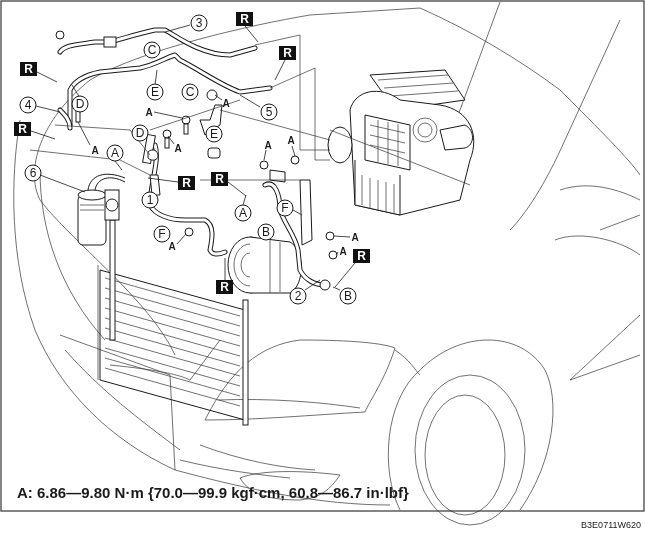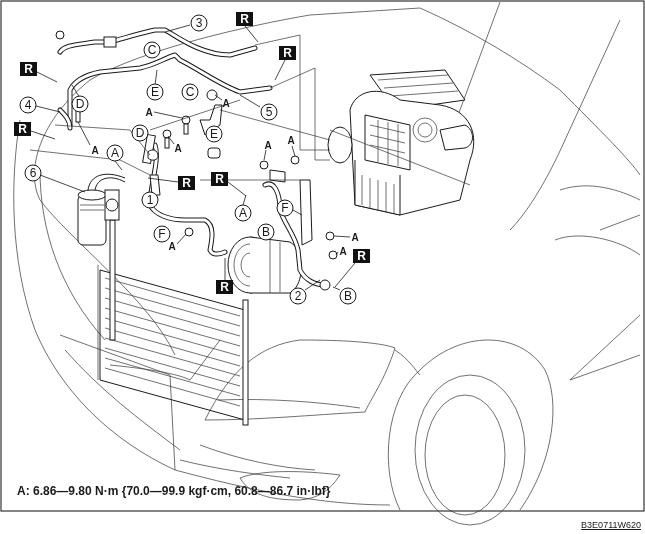--- a/index.html
+++ b/index.html
@@ -10,22 +10,22 @@
   .thin { fill: none; stroke: #333; stroke-width: 0.7; }
   .thick { fill: none; stroke: #1a1a1a; stroke-width: 5; stroke-linecap: round; stroke-linejoin: round; }
   .thick-in { fill: none; stroke: #ffffff; stroke-width: 3; stroke-linecap: round; stroke-linejoin: round; }
   .callout-circle { fill: #ffffff; stroke: #1a1a1a; stroke-width: 1; }
   .callout-text { font-size: 12px; fill: #1a1a1a; text-anchor: middle; dominant-baseline: central; }
   .r-box { fill: #111111; }
   .r-text { font-size: 12px; font-weight: bold; fill: #ffffff; text-anchor: middle; dominant-baseline: central; }
   .a-text { font-size: 10px; font-weight: bold; fill: #1a1a1a; text-anchor: middle; dominant-baseline: central; }
   .leader { fill: none; stroke: #1a1a1a; stroke-width: 0.8; }
   .part { fill: #ffffff; stroke: #1a1a1a; stroke-width: 1; }
-  #torque-note { position: absolute; left: 17px; top: 484px; font-size: 12px; font-weight: bold; color: #1a1a1a; white-space: nowrap; }
-  #figure-code { position: absolute; right: 4px; top: 520px; font-size: 9px; color: #1a1a1a; text-decoration: underline; }
+  #torque-note { position: absolute; left: 17px; top: 484px; font-size: 15px; font-weight: bold; color: #1a1a1a; white-space: nowrap; }
+  #figure-code { position: absolute; right: 4px; top: 520px; font-size: 9px; color: #1a1a1a; }
 </style>
 </head>
 <body>
 
 <div id="frame">
 <svg width="645" height="534" viewBox="0 0 645 534">
 
   <rect x="1" y="1" width="643" height="510" fill="none" stroke="#333" stroke-width="1.2"></rect>
 
   <g>

